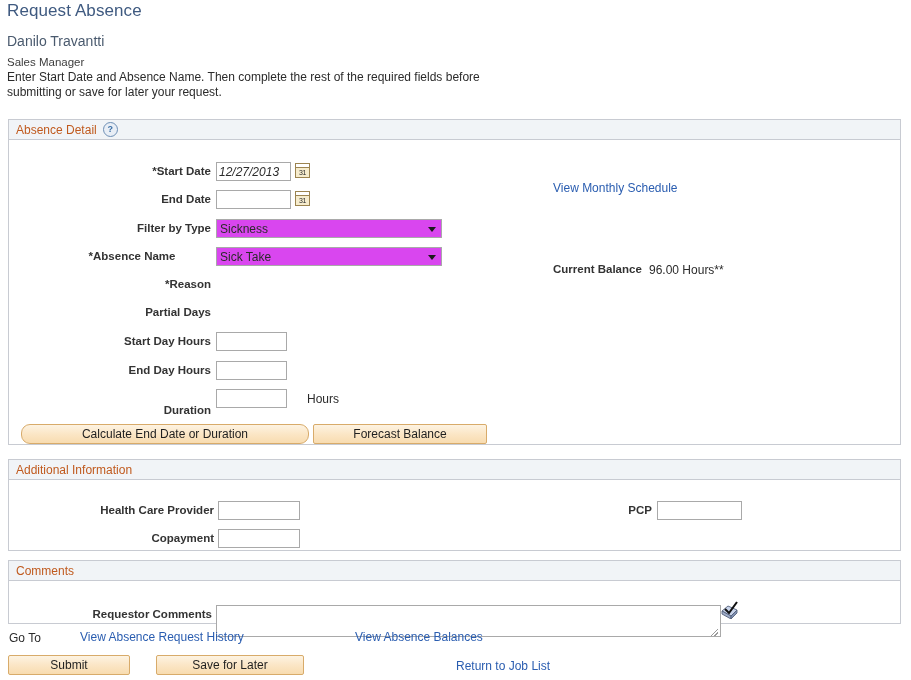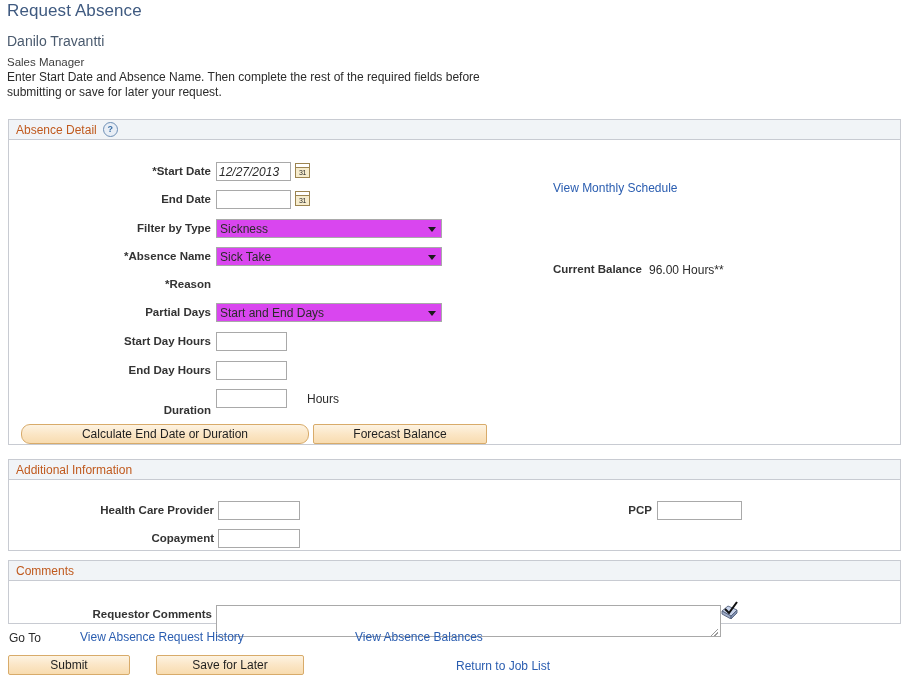--- a/index.html
+++ b/index.html
@@ -269,33 +269,29 @@
       <div class="top"></div>
         <div class="num">31</div>
     </div>
 
     <div class="fld-label" style="left:60px; top:82px; width:142px;">Filter by Type</div>
     <div class="sel" style="left:207px; top:79px; width:226px;">
       <span>Sickness</span>
       <span class="caret"></span>
     </div>
 
-    <div class="fld-label" style="left:60px; top:110px; width:142px;">*Absence Name</div>
+    <div class="fld-label" style="left:52px; top:110px; width:142px;text-align:center;">*Absence Name</div>
     <div class="sel" style="left:207px; top:107px; width:226px;">
       <span>Sick Take</span>
       <span class="caret"></span>
     </div>
 
     <div class="fld-label" style="left:60px; top:138px; width:142px;">*Reason</div>
 
     <div class="fld-label" style="left:60px; top:166px; width:142px;">Partial Days</div>
-    <div class="sel" style="left:207px; top:163px; width:226px;">
-      <span>Start and End Days</span>
-      <span class="caret"></span>
-    </div>
 
     <div class="fld-label" style="left:60px; top:195px; width:142px;">Start Day Hours</div>
     <input class="txt" type="text" style="left: 207px; top: 192px; width: 71px;" value="">
 
     <div class="fld-label" style="left:60px; top:224px; width:142px;">End Day Hours</div>
     <input class="txt" type="text" style="left: 207px; top: 221px; width: 71px;" value="">
 
     <div class="fld-label" style="left:60px; top:252px; width:142px;margin-top:12px;">Duration</div>
     <input class="txt" type="text" style="left: 207px; top: 249px; width: 71px;" value="">
     <div class="plain-lbl" style="left:298px; top:252px;">Hours</div>

